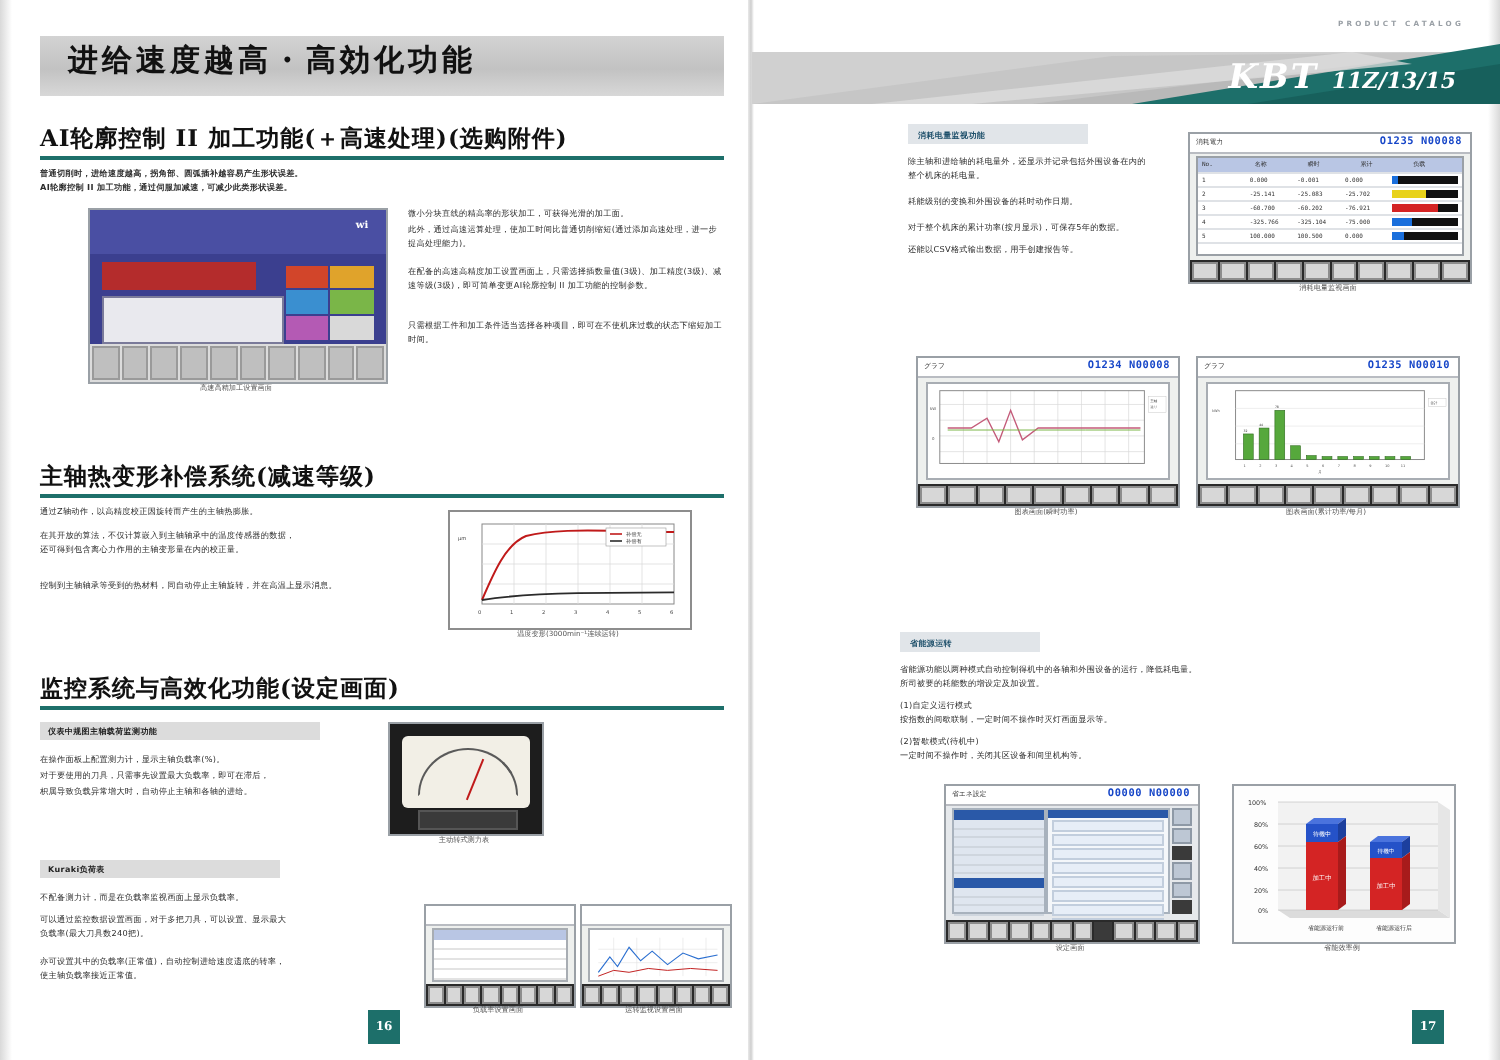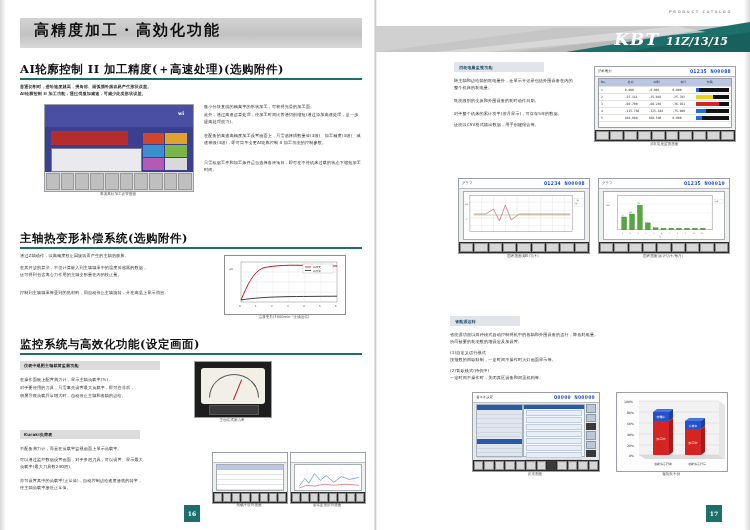--- a/index.html
+++ b/index.html
@@ -112,23 +112,23 @@
 <body>
 
 <div class="page">
   <div class="edge-l"></div>
   <div class="edge-r"></div>
   <div class="gutter"></div>
 
   <div class="lp">
 
     <div class="l-banner"></div>
-    <div class="l-banner-title">高精度加工・高効化功能</div>
-
-    <div class="sec-h" style="left:12px;top:62px;">AI轮廓控制 II 加工精度(＋高速处理)(选购附件)</div>
+    <div class="l-banner-title">进给速度越高・高効化功能</div>
+
+    <div class="sec-h" style="left:12px;top:62px;">AI轮廓控制 II 加工功能(＋高速处理)(选购附件)</div>
     <div class="sec-rule" style="left:12px;top:78px;width:342px;"></div>
 
     <div class="body-t body-b" style="left:12px;top:84px;width:200px;">普通切削时，进给速度越高，拐角部、圆弧插补越容易产生形状误差。</div>
     <div class="body-t body-b" style="left:12px;top:91px;width:200px;">AI轮廓控制 II 加工功能，通过伺服加减速，可减少此类形状误差。</div>
 
     <div class="shot" style="left:36px;top:104px;width:148px;height:86px;">
       <div class="cnc" style="left:0;top:0;right:0;bottom:0;">
         <div class="cnc-top"></div>
         <div class="cnc-logo">wi</div>
         <div class="cnc-red"></div>
@@ -155,21 +155,21 @@
         </div>
       </div>
     </div>
     <div class="cap" style="left:36px;top:192px;width:148px;">高速高精加工设置画面</div>
 
     <div class="body-t" style="left:196px;top:104px;width:158px;">微小分块直线的精高率的形状加工，可获得光滑的加工面。</div>
     <div class="body-t" style="left:196px;top:112px;width:158px;">此外，通过高速运算处理，使加工时间比普通切削缩短(通过添加高速处理，进一步提高处理能力)。</div>
     <div class="body-t" style="left:196px;top:133px;width:158px;">在配备的高速高精度加工设置画面上，只需选择插数量值(3级)、加工精度(3级)、减速等级(3级)，即可简单变更AI轮廓控制 II 加工功能的控制参数。</div>
     <div class="body-t" style="left:196px;top:160px;width:158px;">只需根据工件和加工条件适当选择各种项目，即可在不使机床过载的状态下缩短加工时间。</div>
 
-    <div class="sec-h" style="left:12px;top:231px;">主轴热变形补偿系统(选购附件)</div>
+    <div class="sec-h" style="left:12px;top:231px;">主轴热变形补偿系统(减速等级)</div>
     <div class="sec-rule" style="left:12px;top:247px;width:342px;"></div>
 
     <div class="body-t" style="left:12px;top:253px;width:190px;">通过Z轴动作，以高精度校正因旋转而产生的主轴热膨胀。</div>
     <div class="body-t" style="left:12px;top:265px;width:190px;">在其开放的算法，不仅计算嵌入到主轴轴承中的温度传感器的数据，</div>
     <div class="body-t" style="left:12px;top:272px;width:190px;">还可得到包含离心力作用的主轴变形量在内的校正量。</div>
     <div class="body-t" style="left:12px;top:290px;width:190px;">控制到主轴轴承等受到的热材料，同自动停止主轴旋转，并在高温上显示消息。</div>
 
     <div class="lch" style="left:216px;top:255px;width:120px;height:58px;">
       <svg viewBox="0 0 120 58" class="lch-line">
         <rect x="16" y="6" width="96" height="40" fill="#fff" stroke="#888" stroke-width="0.5"></rect>

